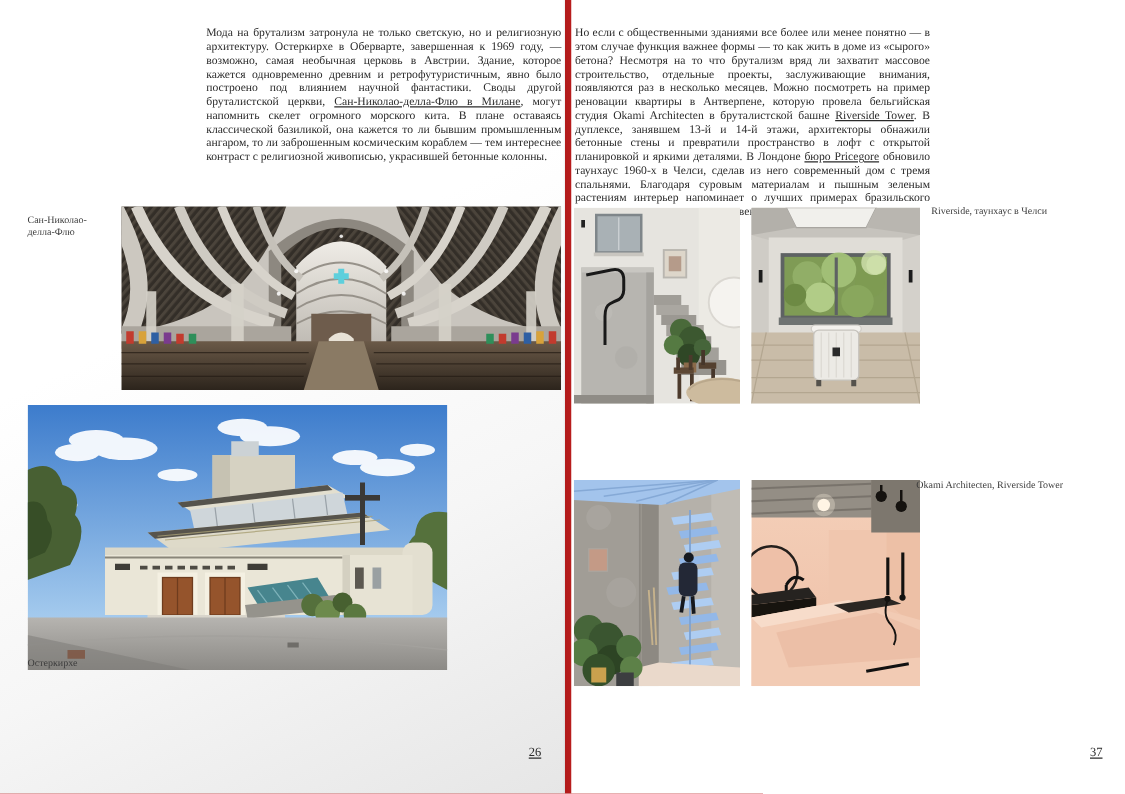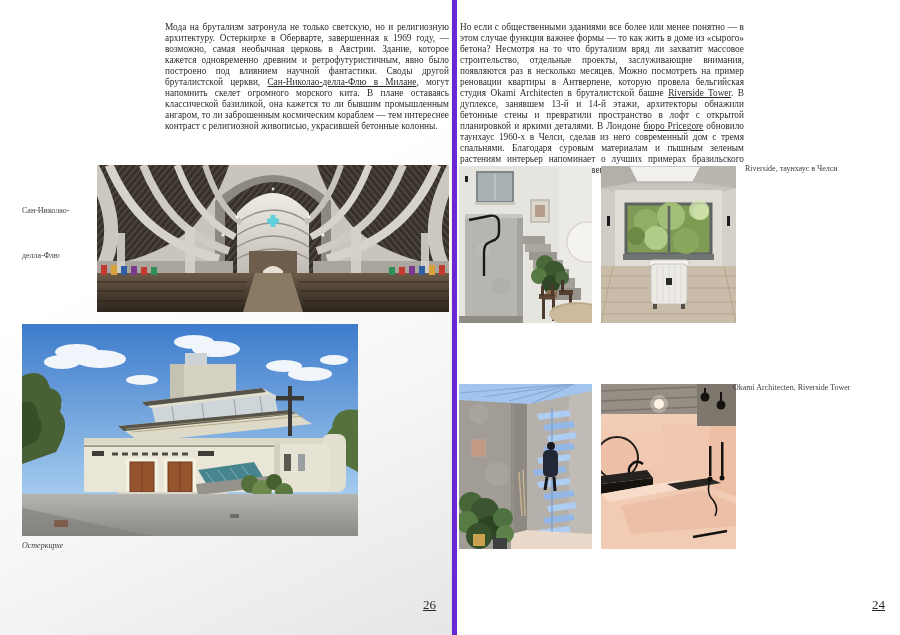--- a/index.html
+++ b/index.html
@@ -1,30 +1,30 @@
 <!DOCTYPE html>
 <html lang="ru"><head>
 <meta charset="utf-8">
 <style>
   html,body{margin:0;padding:0;background:#ffffff;}
-  .spread{position:relative;width:900px;height:635px;background:#6d28d9;
+  .spread{position:relative;width:900px;height:635px;background:#b91c1c;
     font-family:"Liberation Serif","DejaVu Serif",serif;overflow:hidden;}
   .page{position:absolute;top:0;height:635px;}
   .page-left{left:0;width:452px;background:linear-gradient(155deg,#ffffff 38%,#f6f6f6 68%,#e6e6e6 100%);}
   .page-right{left:457px;width:443px;background:#ffffff;}
   .gutter{position:absolute;left:451px;top:0;width:7px;height:635px;
     background:linear-gradient(to right,rgba(0,0,0,.05),rgba(255,255,255,0));}
   .body-text{position:absolute;width:284px;font-size:9.3px;line-height:11px;
     text-align:justify;color:#2b2b2b;}
   .bt-left{left:165px;top:13px;}
   .bt-right{left:3px;top:13px;} 
   .link{text-decoration:underline;cursor:pointer;}
   .caption{position:absolute;font-size:8px;line-height:10px;color:#3c3c3c;}
-  .cap-line{display:block;margin-top:35px;}
-  .pagenum{position:absolute;font-size:13px;color:#2b2b2b;text-decoration:underline;cursor:pointer;text-align:right;}
+  .cap-line{display:block;}
+  .pagenum{position:absolute;font-size:10px;color:#2b2b2b;text-decoration:underline;cursor:pointer;text-align:right;}
   .photo{position:absolute;display:block;overflow:hidden;}
   .photo svg{display:block;width:100%;height:100%;}
 </style>
 </head>
 <body>
 
 <div class="spread">
 
   <div class="page page-left">
 
@@ -222,21 +222,21 @@
           </g>
 
         <rect x="0" y="170" width="336" height="42" fill="url(#asphG)"></rect>
         <path d="M0,192 Q170,176 336,196" stroke="#a3a19d" stroke-width="1.2" fill="none"></path>
         <polygon points="0,212 130,212 0,184" fill="#7e7c78" opacity=".55"></polygon>
         <rect x="32" y="196" width="14" height="7" fill="#7c4a33" opacity=".7"></rect>
         <rect x="208" y="190" width="9" height="4" fill="#6f6d69"></rect>
       </svg>
     </span>
 
-    <div class="caption" style="left:22px;top:541px;font-style:italic;">
+    <div class="caption" style="left:22px;top:526px;">
       <span>Остеркирхе</span>
     </div>
 
     <span class="pagenum" style="left:423px;top:597px;">26</span>
   </div>
 
   <div class="gutter"></div>
 
   <div class="page page-right">
 
@@ -458,15 +458,15 @@
       </svg>
     </span>
 
     <div class="caption" style="left:288px;top:164px;width:150px;">
       <span>Riverside, таунхаус в Челси</span>
     </div>
     <div class="caption" style="left:276px;top:383px;width:150px;">
       <span>Okami Architecten, Riverside Tower</span>
     </div>
 
-    <span class="pagenum" style="left:415px;top:597px;">24</span>
+    <span class="pagenum" style="left:415px;top:597px;">37</span>
   </div>
 </div>
 
 </body></html>

